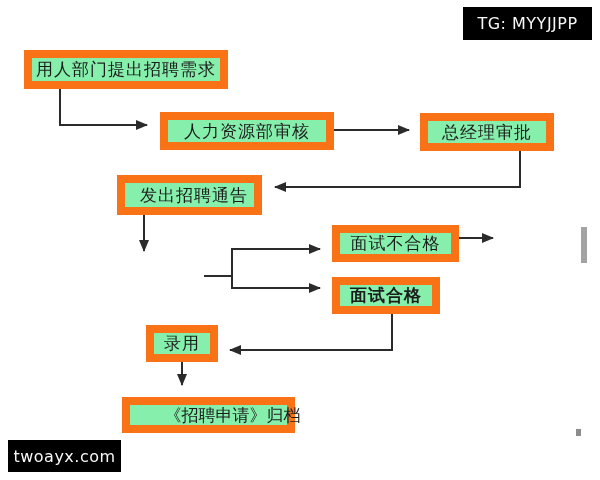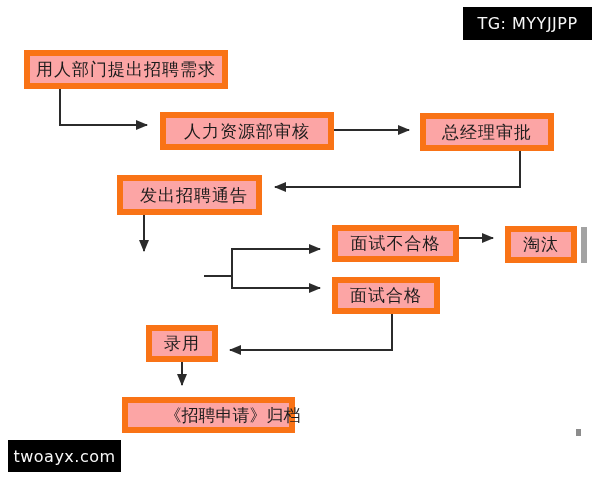--- a/index.html
+++ b/index.html
@@ -2,42 +2,42 @@
 <html><head>
 <meta charset="utf-8">
 <style>
   html,body{margin:0;padding:0;background:#ffffff;}
   .stage{
     position:relative;width:600px;height:480px;background:#ffffff;overflow:hidden;
     font-family:"DejaVu Sans","Liberation Sans",sans-serif;
   }
   .connectors{position:absolute;left:0;top:0;width:600px;height:480px;}
   .node{
-    position:absolute;box-sizing:border-box;background:#fca5a5;
-    border:6px solid #f97316;color:#1c1c1c;
+    position:absolute;box-sizing:border-box;background:#86efac;
+    border:8px solid #f97316;color:#1c1c1c;
     display:flex;align-items:center;justify-content:center;
     font-size:17px;letter-spacing:1px;white-space:nowrap;z-index:2;
   }
   .wm{
     position:absolute;display:flex;align-items:center;justify-content:center;
     background:#000000;color:#f7f7f7;font-size:16px;letter-spacing:0.5px;z-index:3;
   }
   .wm-tr{left:463px;top:7px;width:129px;height:33px;}
   .wm-bl{left:8px;top:440px;width:113px;height:32px;}
   .graybar{position:absolute;left:581px;top:227px;width:6px;height:36px;background:#a3a3a3;z-index:1;}
   .speck{position:absolute;left:576px;top:429px;width:5px;height:7px;background:#8c8c8c;z-index:1;}
   
   .n-request{left:24px;top:50px;width:204px;height:39px;}
   .n-hr{left:160px;top:112px;width:174px;height:38px;}
   .n-gm{left:420px;top:113px;width:134px;height:38px;}
   .n-announce{left:117px;top:175px;width:145px;height:40px;padding-left:9px;}
   .n-interview{left:130px;top:262px;width:74px;height:38px;}
   .n-fail{left:332px;top:225px;width:127px;height:37px;}
   .n-elim{left:505px;top:226px;width:72px;height:37px;}
-  .n-pass{left:332px;top:277px;width:108px;height:37px;}
+  .n-pass{left:332px;top:277px;width:108px;height:37px;font-weight:bold;}
   .n-hire{left:146px;top:325px;width:72px;height:37px;}
   .n-archive{left:122px;top:397px;width:173px;height:36px;font-size:17px;letter-spacing:0;padding-left:48px;}
 </style>
 </head>
 <body>
 
 <div class="stage">
 
   <svg class="connectors" viewBox="0 0 600 480" xmlns="http://www.w3.org/2000/svg">
     <defs>
@@ -58,21 +58,20 @@
       <path d="M392,314 L392,350 L230,350" marker-end="url(#arr)"></path>
       <path d="M182,362 L182,385" marker-end="url(#arr)"></path>
     </g>
   </svg>
 
   <div class="node n-request">用人部门提出招聘需求</div>
   <div class="node n-hr">人力资源部审核</div>
   <div class="node n-gm">总经理审批</div>
   <div class="node n-announce">发出招聘通告</div>
   <div class="node n-fail">面试不合格</div>
-  <div class="node n-elim">淘汰</div>
   <div class="node n-pass">面试合格</div>
   <div class="node n-hire">录用</div>
   <div class="node n-archive">《招聘申请》归档</div>
 
   <div class="wm wm-tr">TG: MYYJJPP</div>
   <div class="wm wm-bl">twoayx.com</div>
 
   <div class="graybar"></div>
   <div class="speck"></div>
 </div>

